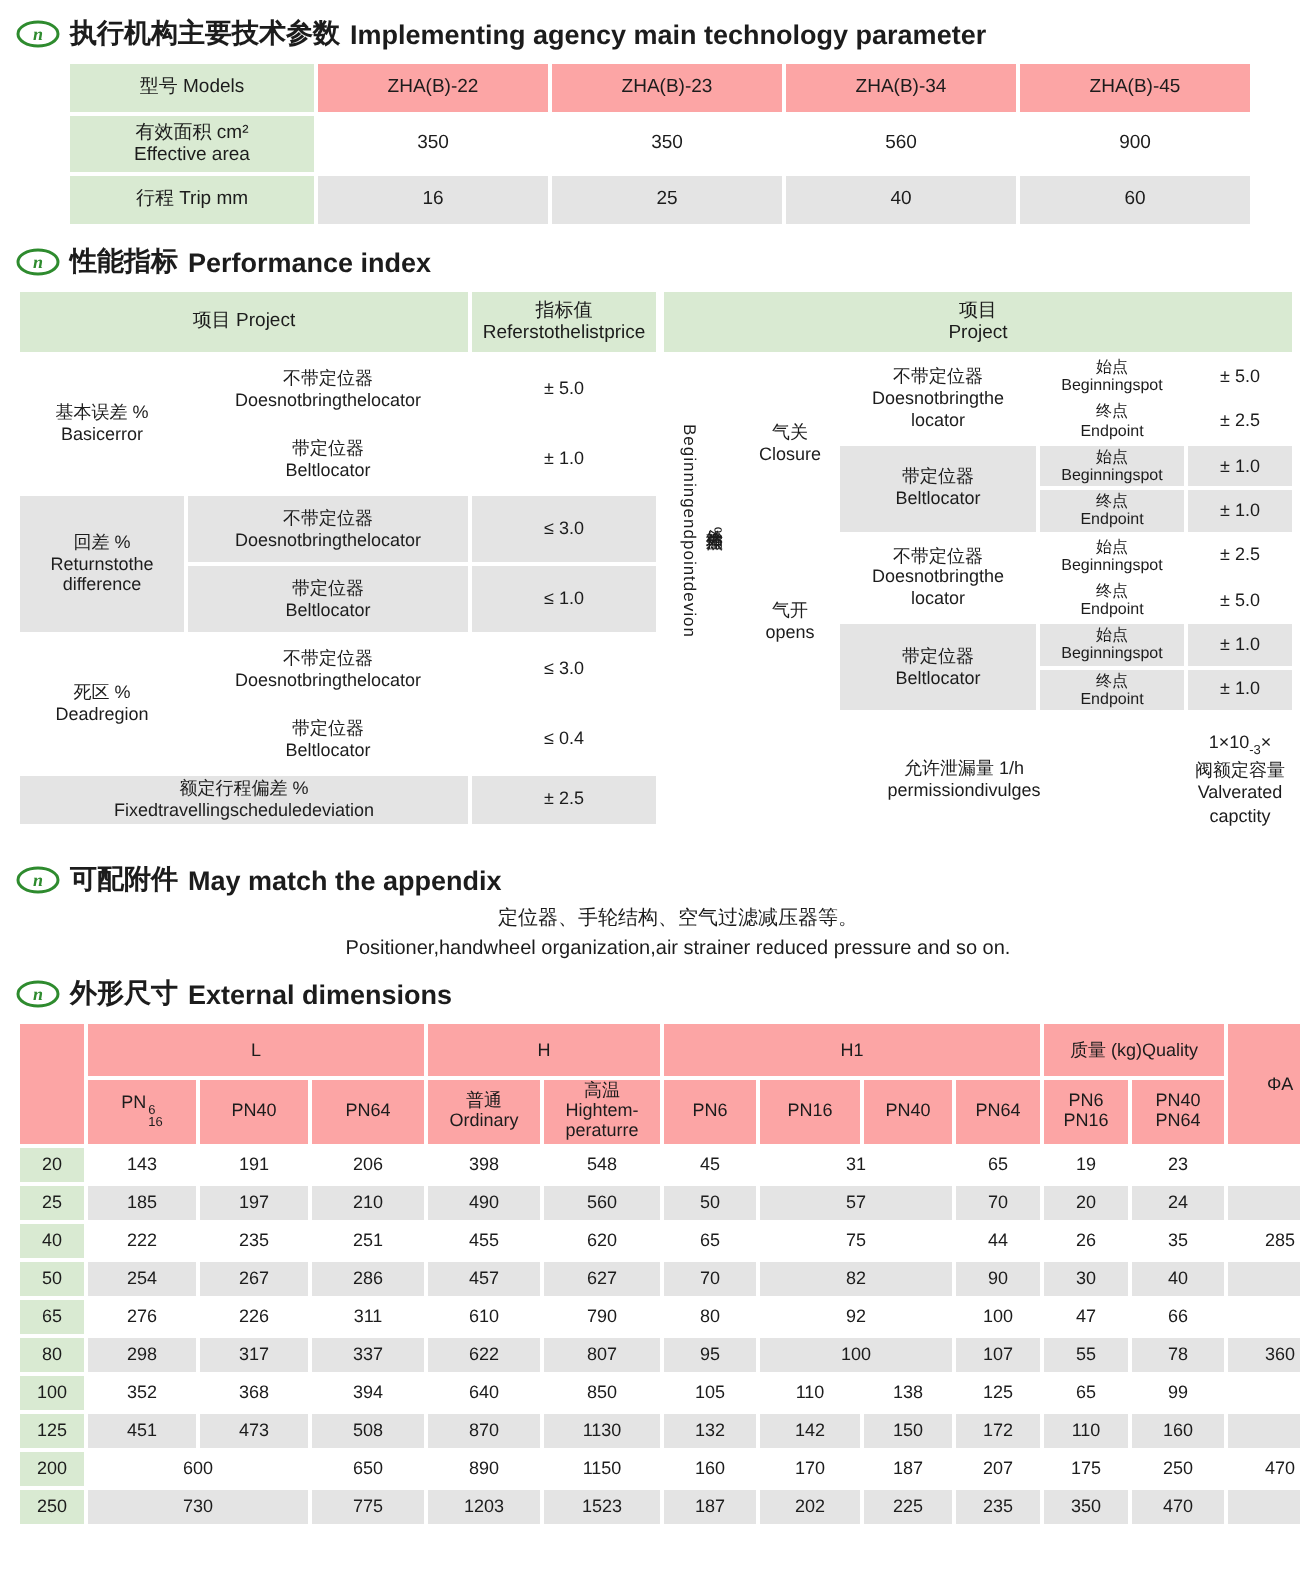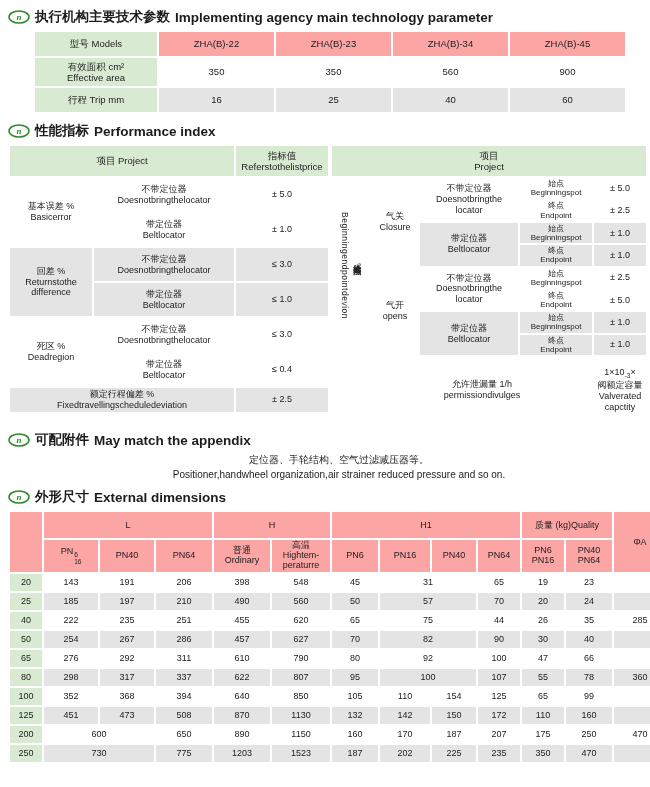--- a/index.html
+++ b/index.html
@@ -382,21 +382,21 @@
           <td>70</td>
           <td colspan="2">82</td>
           <td>90</td>
           <td>30</td>
           <td>40</td>
           <td></td>
         </tr>
         <tr>
           <td class="rowlabel">65</td>
           <td>276</td>
-          <td>292</td>
+          <td>226</td>
           <td>311</td>
           <td>610</td>
           <td>790</td>
           <td>80</td>
           <td colspan="2">92</td>
           <td>100</td>
           <td>47</td>
           <td>66</td>
           <td></td>
         </tr>
@@ -416,21 +416,21 @@
         </tr>
         <tr>
           <td class="rowlabel">100</td>
           <td>352</td>
           <td>368</td>
           <td>394</td>
           <td>640</td>
           <td>850</td>
           <td>105</td>
           <td>110</td>
-          <td>154</td>
+          <td>138</td>
           <td>125</td>
           <td>65</td>
           <td>99</td>
           <td></td>
         </tr>
         <tr class="shade">
           <td class="rowlabel">125</td>
           <td>451</td>
           <td>473</td>
           <td>508</td>

